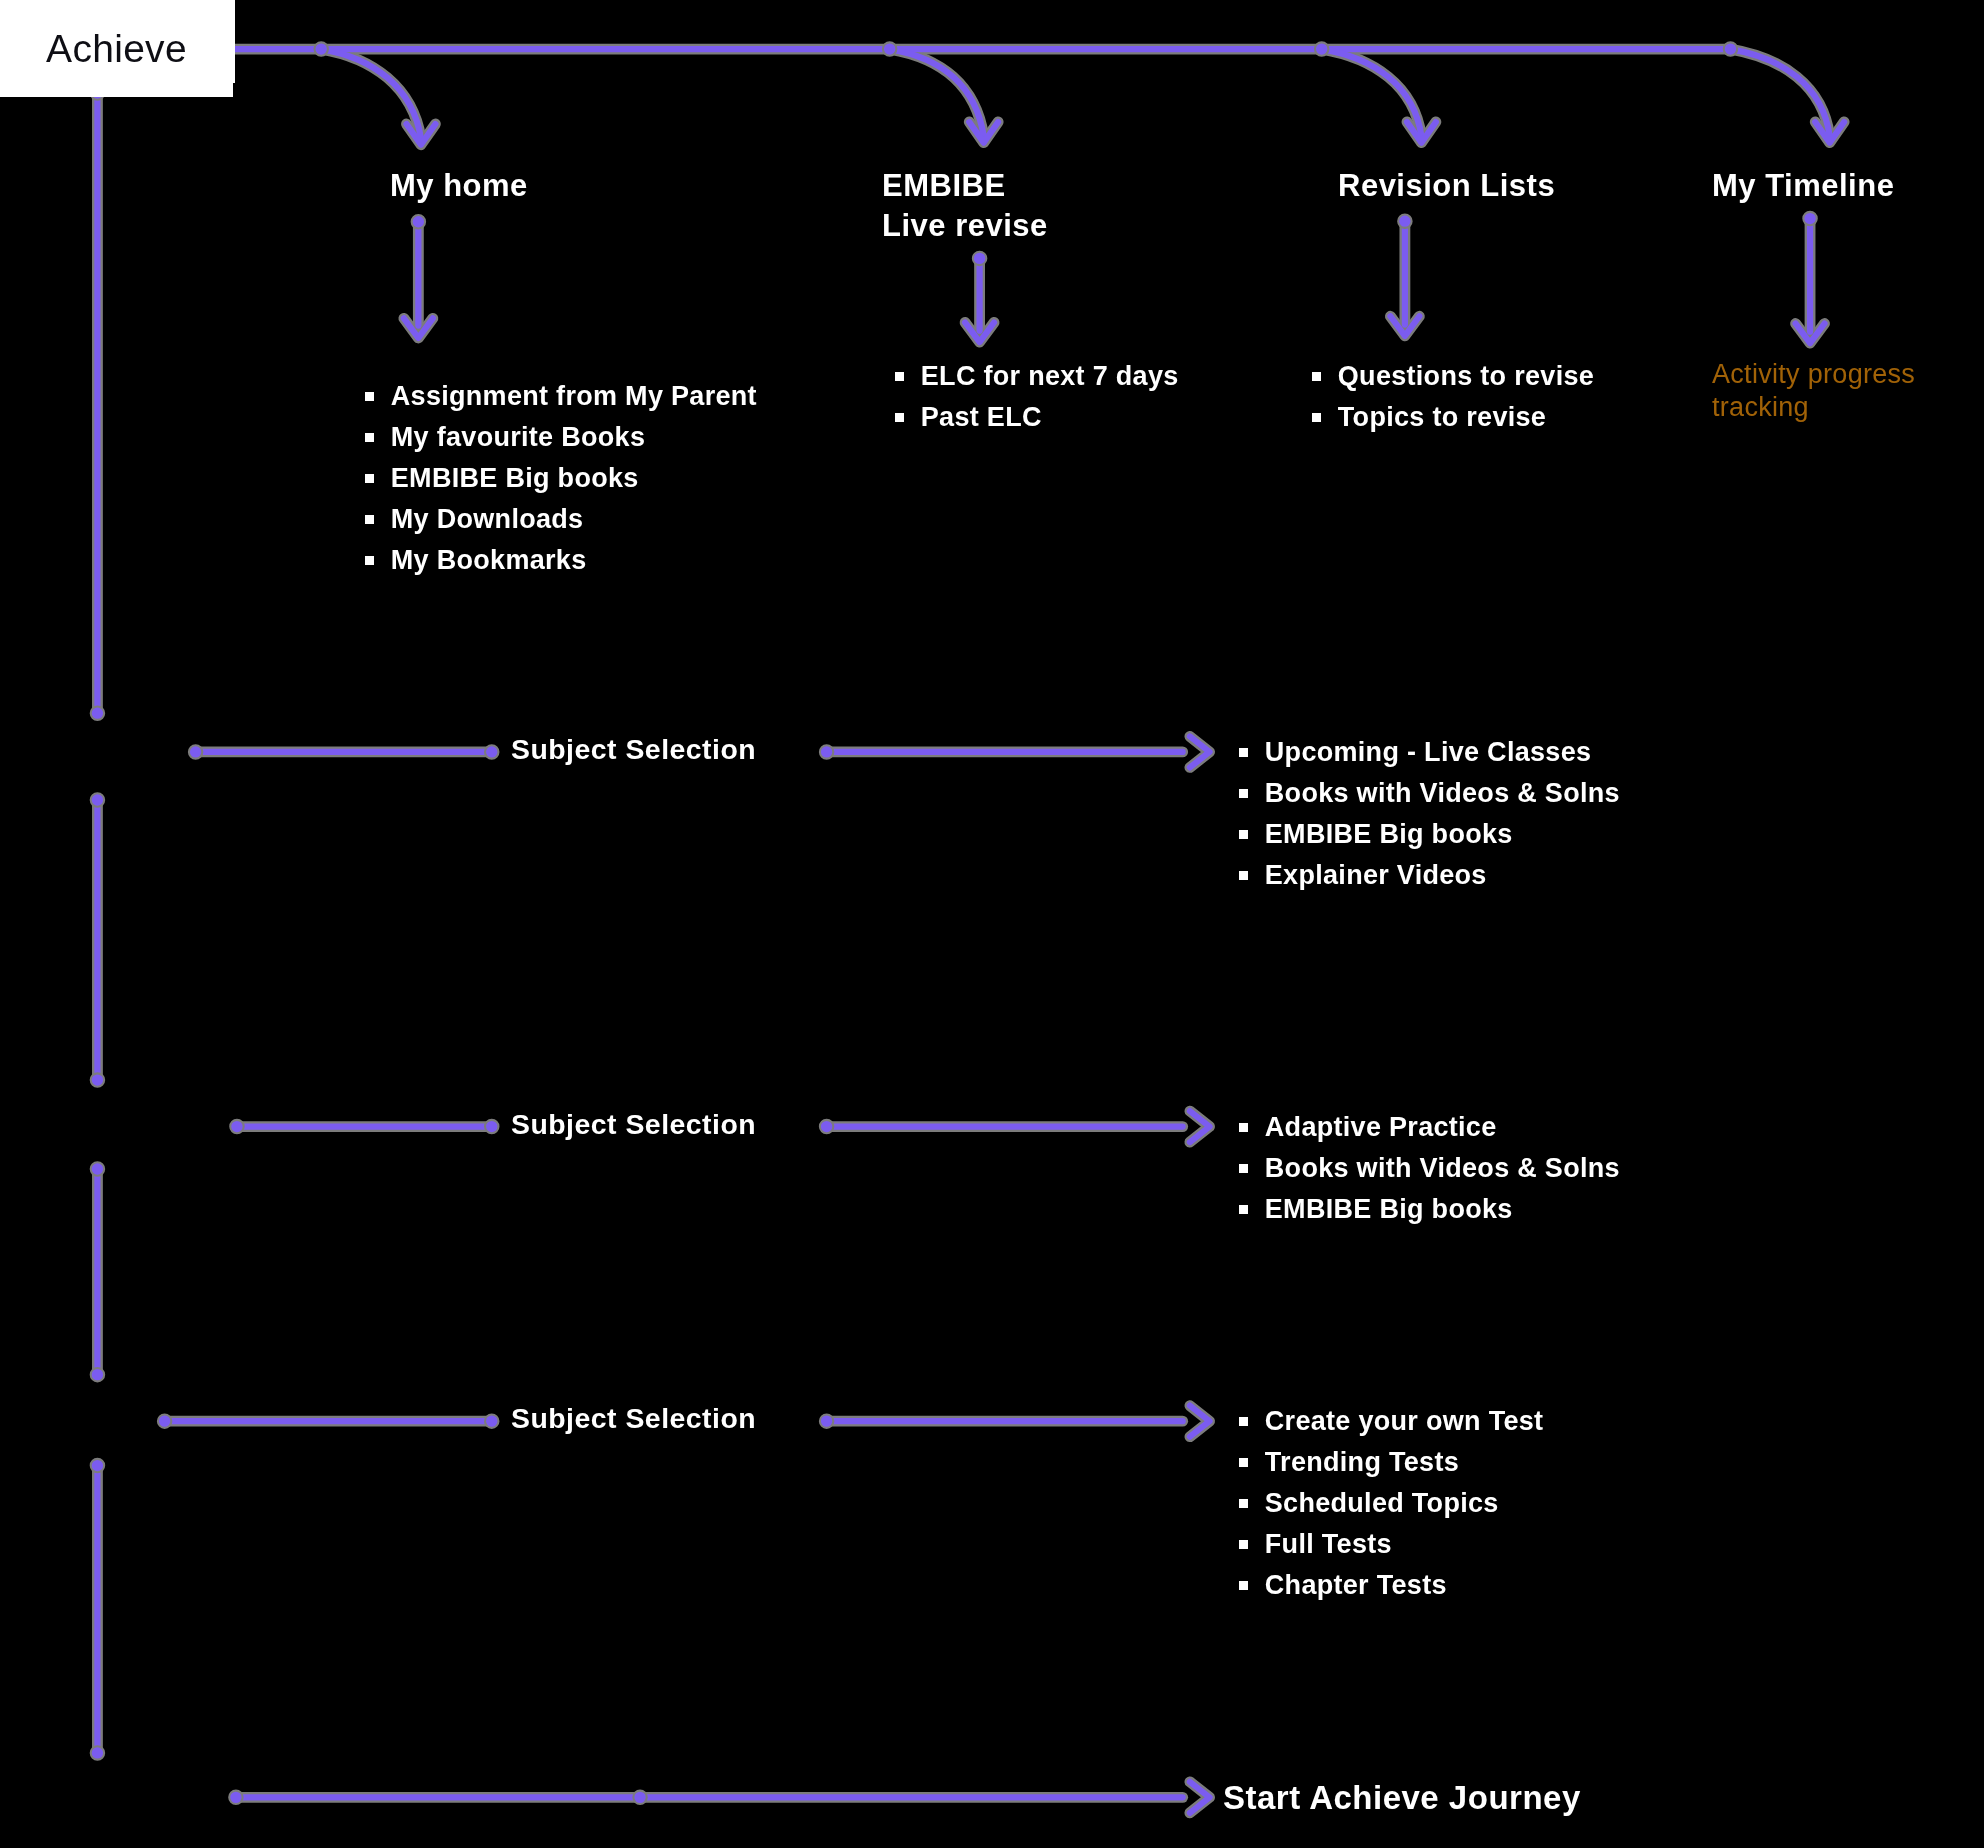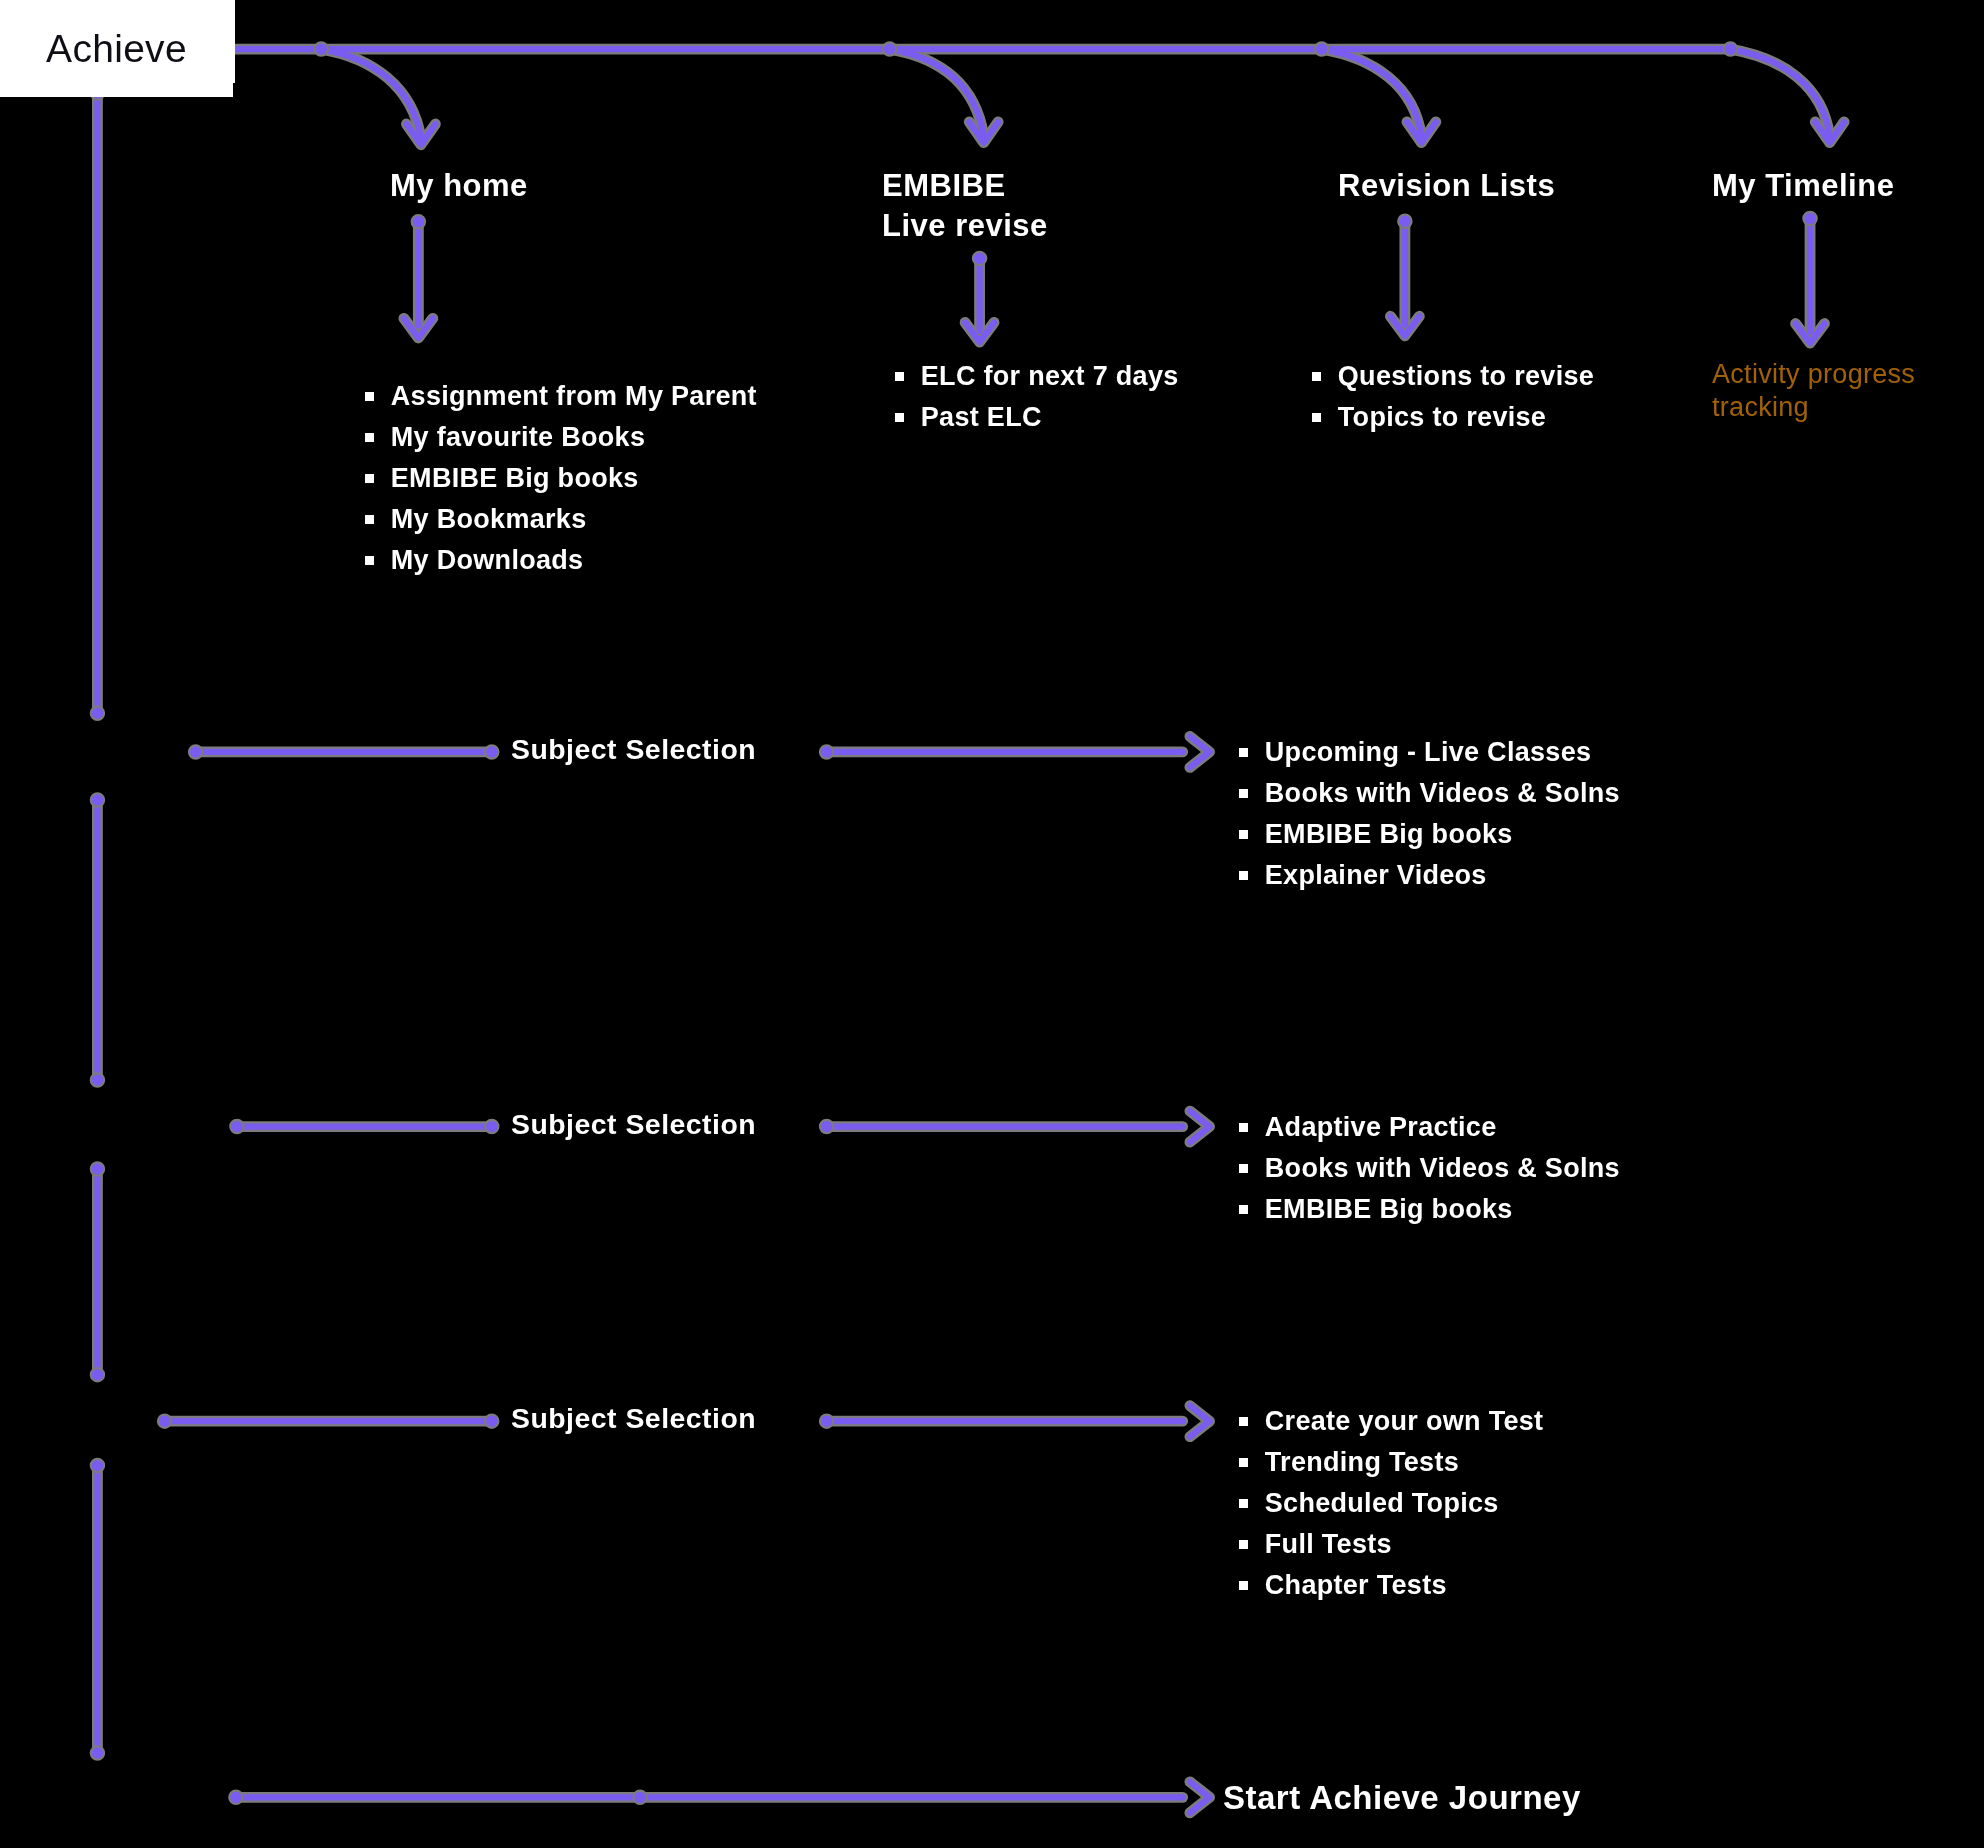--- a/index.html
+++ b/index.html
@@ -128,25 +128,25 @@
       <div class="li">
         <span class="sq"></span>
         <span class="lt">My favourite Books</span>
       </div>
       <div class="li">
         <span class="sq"></span>
         <span class="lt">EMBIBE Big books</span>
       </div>
       <div class="li">
         <span class="sq"></span>
+        <span class="lt">My Downloads</span>
+      </div>
+      <div class="li">
+        <span class="sq"></span>
         <span class="lt">My Bookmarks</span>
-      </div>
-      <div class="li">
-        <span class="sq"></span>
-        <span class="lt">My Downloads</span>
       </div>
     </div>
   <div class="blist" style="left:895px;top:356px;">
       <div class="li">
         <span class="sq"></span>
         <span class="lt">ELC for next 7 days</span>
       </div>
       <div class="li">
         <span class="sq"></span>
         <span class="lt">Past ELC</span>

